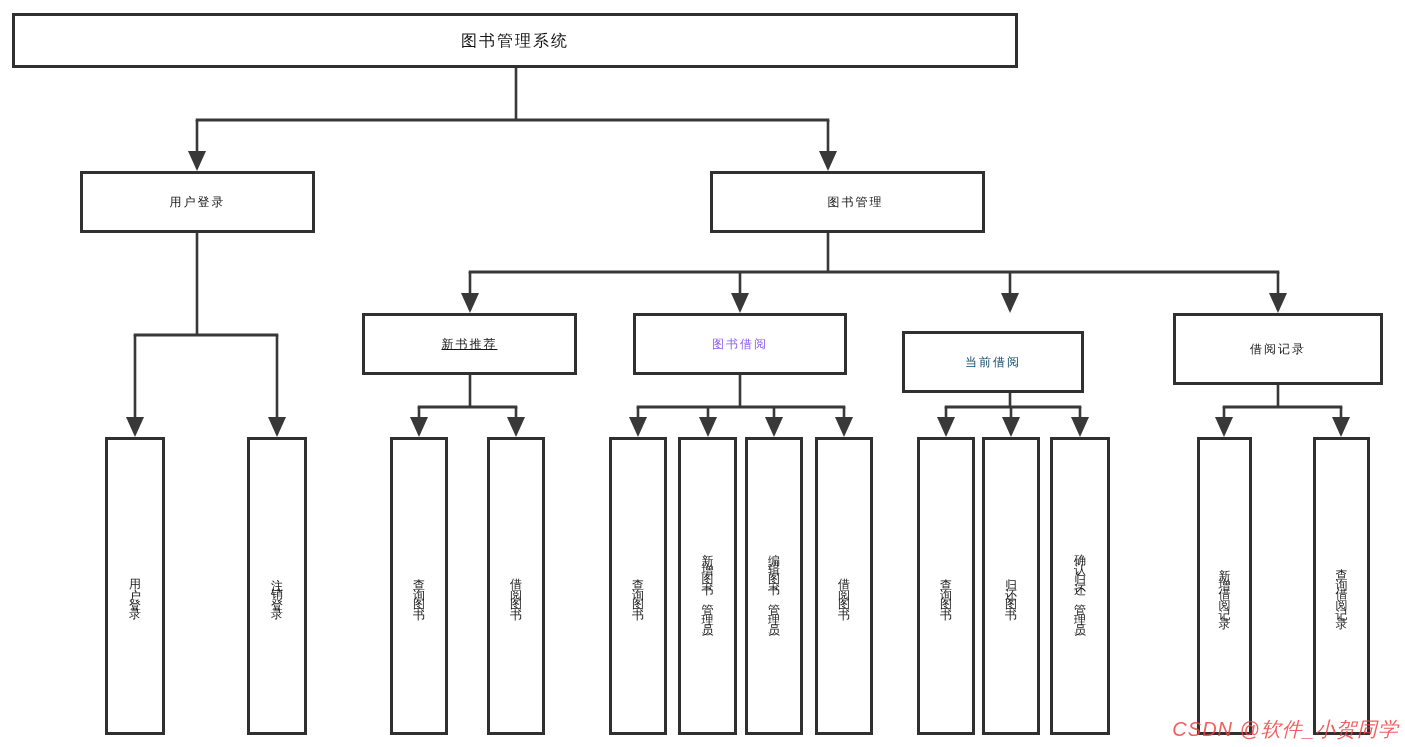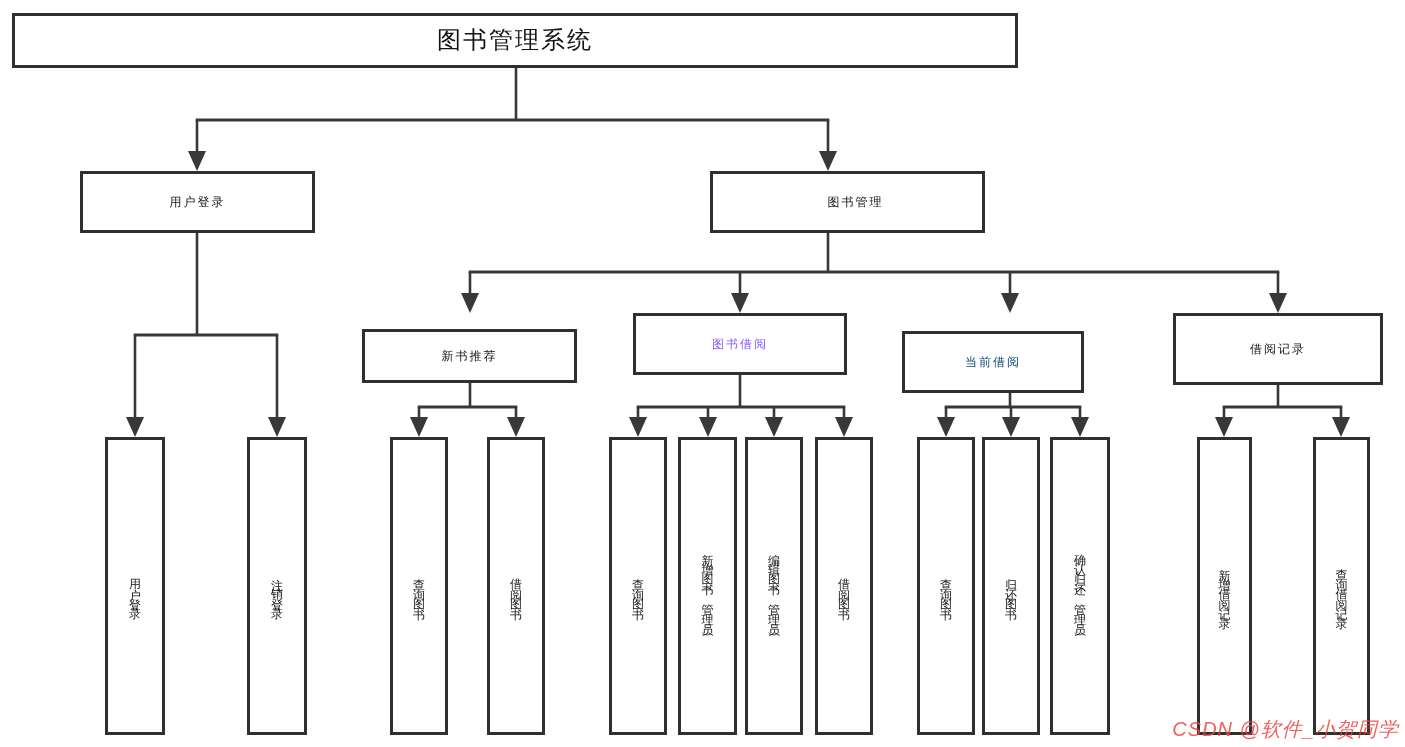--- a/index.html
+++ b/index.html
@@ -25,21 +25,21 @@
     line-height:1.2;
     text-align:center;
   }
   .node.vertical{
     writing-mode:vertical-rl;
     text-orientation:mixed;
     letter-spacing:10px;
     line-height:1;
     padding-top:6px;
   }
-  .node.root{font-size:24px;}
+  .node.root{font-size:16px;}
   .watermark{
     position:absolute;
     top:716px;
     right:6px;
     font-size:20px;
     color:#9e9e9e;
     opacity:0.85;
     letter-spacing:1px;
     white-space:nowrap;
     pointer-events:none;
@@ -100,21 +100,21 @@
       <line x1="1222.7" y1="407" x2="1342.3" y2="407" stroke="#383838" stroke-width="3"></line>
       <line x1="1224" y1="407" x2="1224" y2="425" stroke="#383838" stroke-width="2.6"></line>
       <polygon points="1224,437 1215,417 1233,417" fill="#383838"></polygon>
       <line x1="1341" y1="407" x2="1341" y2="425" stroke="#383838" stroke-width="2.6"></line>
       <polygon points="1341,437 1332,417 1350,417" fill="#383838"></polygon>
     </svg>
   <div id="nodes-layer">
       <div class="node root" style="left: 12px; top: 13px; width: 1006px; height: 55px; border-color: rgb(48, 48, 48); color: rgb(20, 20, 20);">图书管理系统</div>
       <div class="node" style="left: 80px; top: 171px; width: 235px; height: 62px; border-color: rgb(48, 48, 48); color: rgb(20, 20, 20);">用户登录</div>
       <div class="node" style="left: 710px; top: 171px; width: 275px; height: 62px; border-color: rgb(48, 48, 48); color: rgb(20, 20, 20); padding-left: 16px;">图书管理</div>
-      <div class="node" style="left: 362px; top: 329px; width: 215px; height: 54px; border-color: rgb(48, 48, 48); color: rgb(20, 20, 20);">新书推荐</div>
+      <div class="node" style="left: 362px; top: 313px; width: 215px; height: 62px; border-color: rgb(48, 48, 48); color: rgb(20, 20, 20); text-decoration: underline;">新书推荐</div>
       <div class="node" style="left: 633px; top: 313px; width: 214px; height: 62px; border-color: rgb(48, 48, 48); color: #8b5cf6;">图书借阅</div>
       <div class="node" style="left: 902px; top: 331px; width: 182px; height: 62px; border-color: rgb(48, 48, 48); color: #0c4a6e;">当前借阅</div>
       <div class="node" style="left: 1173px; top: 313px; width: 210px; height: 72px; border-color: rgb(48, 48, 48); color: rgb(20, 20, 20);">借阅记录</div>
       <div class="node vertical" style="left: 105px; top: 437px; width: 60px; height: 298px; border-color: rgb(48, 48, 48); color: rgb(20, 20, 20);">用户登录</div>
       <div class="node vertical" style="left: 247px; top: 437px; width: 60px; height: 298px; border-color: rgb(48, 48, 48); color: rgb(20, 20, 20);">注销登录</div>
       <div class="node vertical" style="left: 390px; top: 437px; width: 58px; height: 298px; border-color: rgb(48, 48, 48); color: rgb(20, 20, 20);">查询图书</div>
       <div class="node vertical" style="left: 487px; top: 437px; width: 58px; height: 298px; border-color: rgb(48, 48, 48); color: rgb(20, 20, 20);">借阅图书</div>
       <div class="node vertical" style="left: 609px; top: 437px; width: 58px; height: 298px; border-color: rgb(48, 48, 48); color: rgb(20, 20, 20);">查询图书</div>
       <div class="node vertical" style="left: 678px; top: 437px; width: 59px; height: 298px; border-color: rgb(48, 48, 48); color: rgb(20, 20, 20);">新增图书（管理员）</div>
       <div class="node vertical" style="left: 745px; top: 437px; width: 58px; height: 298px; border-color: rgb(48, 48, 48); color: rgb(20, 20, 20);">编辑图书（管理员）</div>

